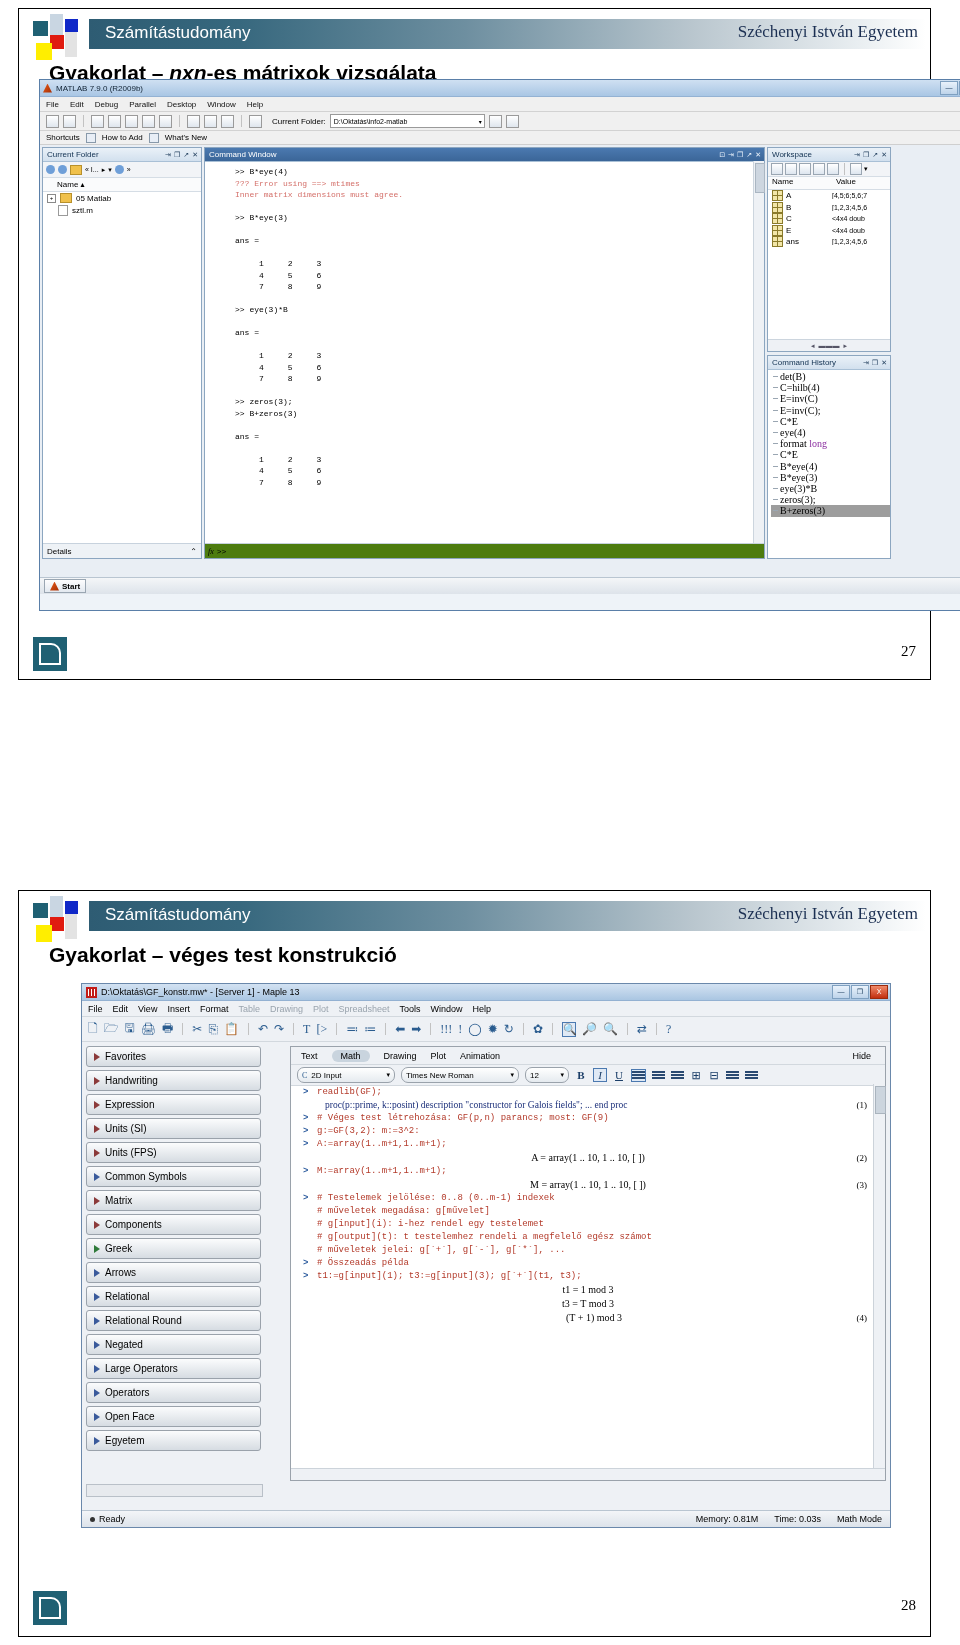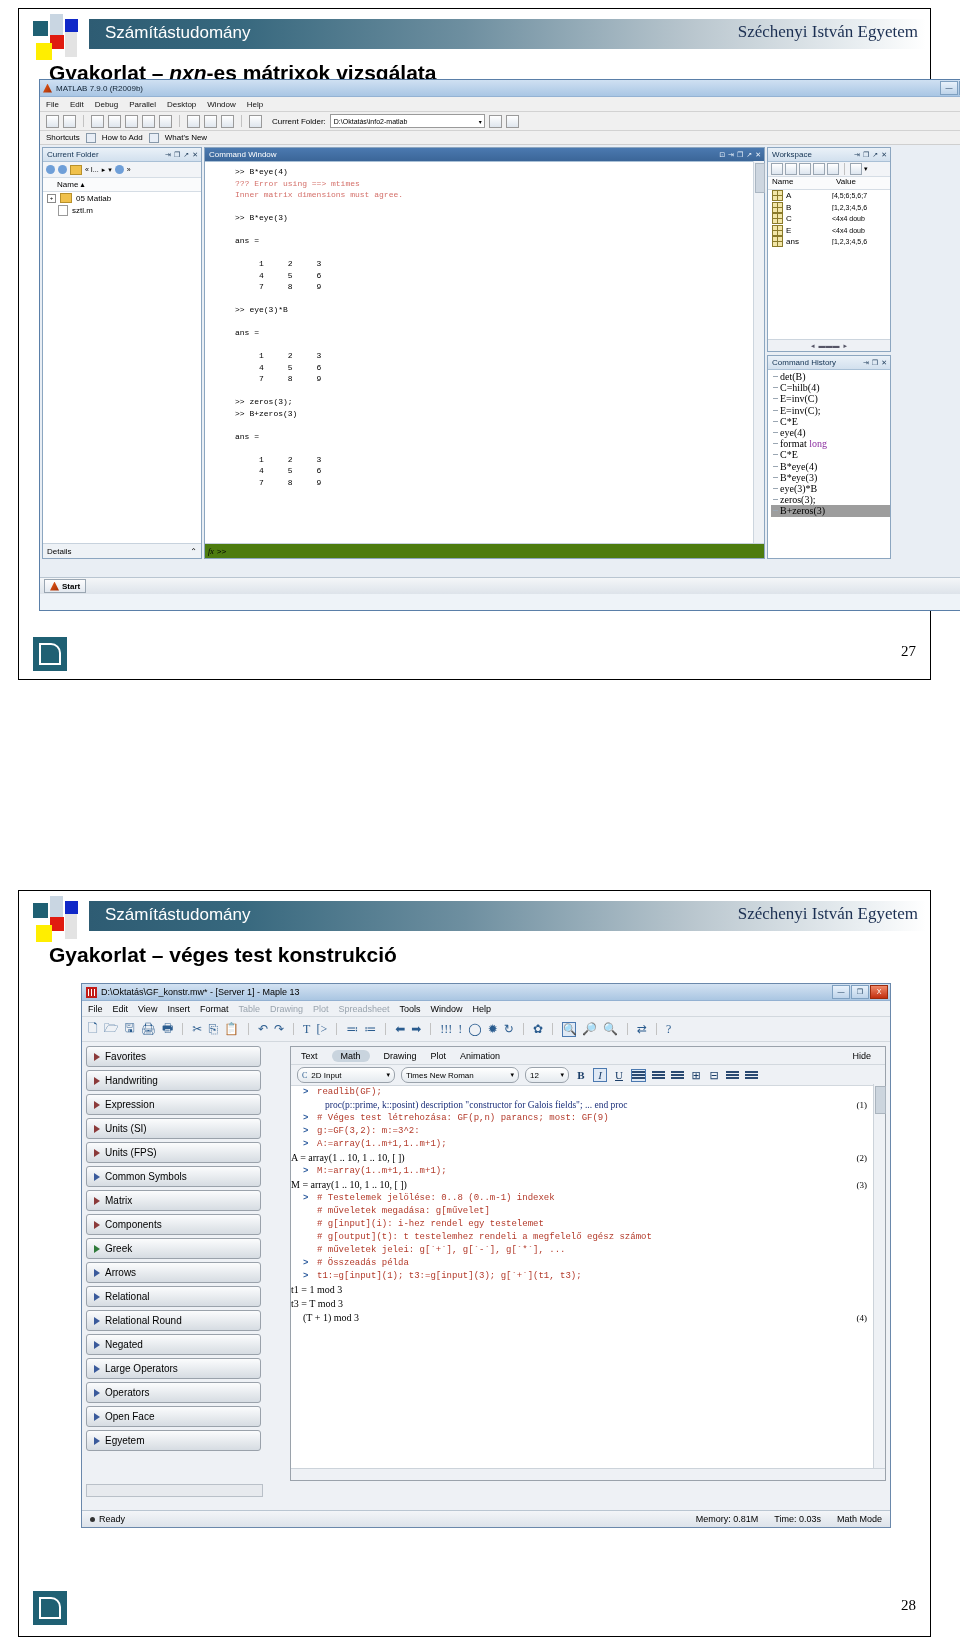--- a/index.html
+++ b/index.html
@@ -156,21 +156,21 @@
   .combo .dn{font-size:7px;}
   .bibtn{width:12px;text-align:center;font-family:"Liberation Serif",serif;color:#1b3e68;font-size:11px;}
   .bibtn.sel{border:1px solid #4b79b0;background:#dfe9f5;}
   .alg{width:13px;height:11px;display:flex;flex-direction:column;justify-content:center;gap:1.5px;}
   .alg i{display:block;height:1.4px;background:#2a4a72;}
   .alg.sel{border:1px solid #4b79b0;background:#dfe9f5;}
 
   .doc{position:relative;height:calc(100% - 37px);overflow:hidden;font-family:"Liberation Mono",monospace;font-size:9px;}
   .dline{position:relative;padding-left:26px;line-height:13px;white-space:pre;color:#b33a2a;}
   .dline .pr{position:absolute;left:12px;color:#2d5c9e;font-weight:bold;}
-  .outline{text-align:left;font-family:"Liberation Serif",serif;font-size:10px;color:#000;line-height:14px;}
+  .outline{text-align:center;font-family:"Liberation Serif",serif;font-size:10px;color:#000;line-height:14px;}
   .navy{color:#1b2f7a;font-family:"Liberation Serif",serif;font-size:9.5px;}
   .eqno{position:absolute;right:18px;font-family:"Liberation Serif",serif;font-size:9px;color:#000;}
   .docvscroll{position:absolute;right:0;top:37px;bottom:11px;width:11px;background:#eef1f5;border-left:1px solid #ccd3da;}
   .docvscroll .th{position:absolute;top:2px;left:1px;width:9px;height:26px;background:#ccd5de;border:1px solid #aab4be;}
   .dochscroll{position:absolute;left:0;right:0;bottom:0;height:11px;background:#eef1f5;border-top:1px solid #ccd3da;}
 
   .mpstatus{position:absolute;left:0;right:0;bottom:0;height:16px;background:linear-gradient(to bottom,#f3f5f8,#dde3ea);
      border-top:1px solid #b9c5d1;display:flex;align-items:center;justify-content:space-between;padding:0 8px;font-size:9px;}
   .mpstatus .left{display:flex;align-items:center;gap:4px;}
   .dot{width:5px;height:5px;border-radius:50%;background:#333;}

